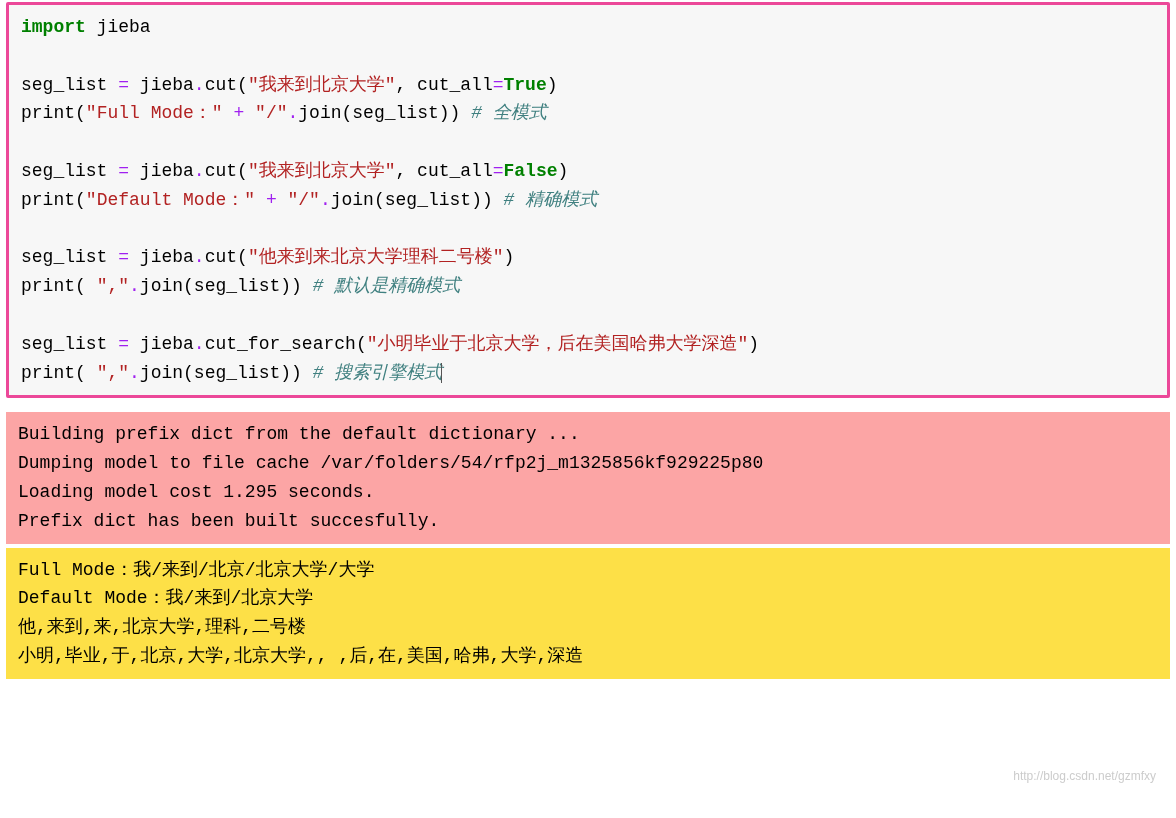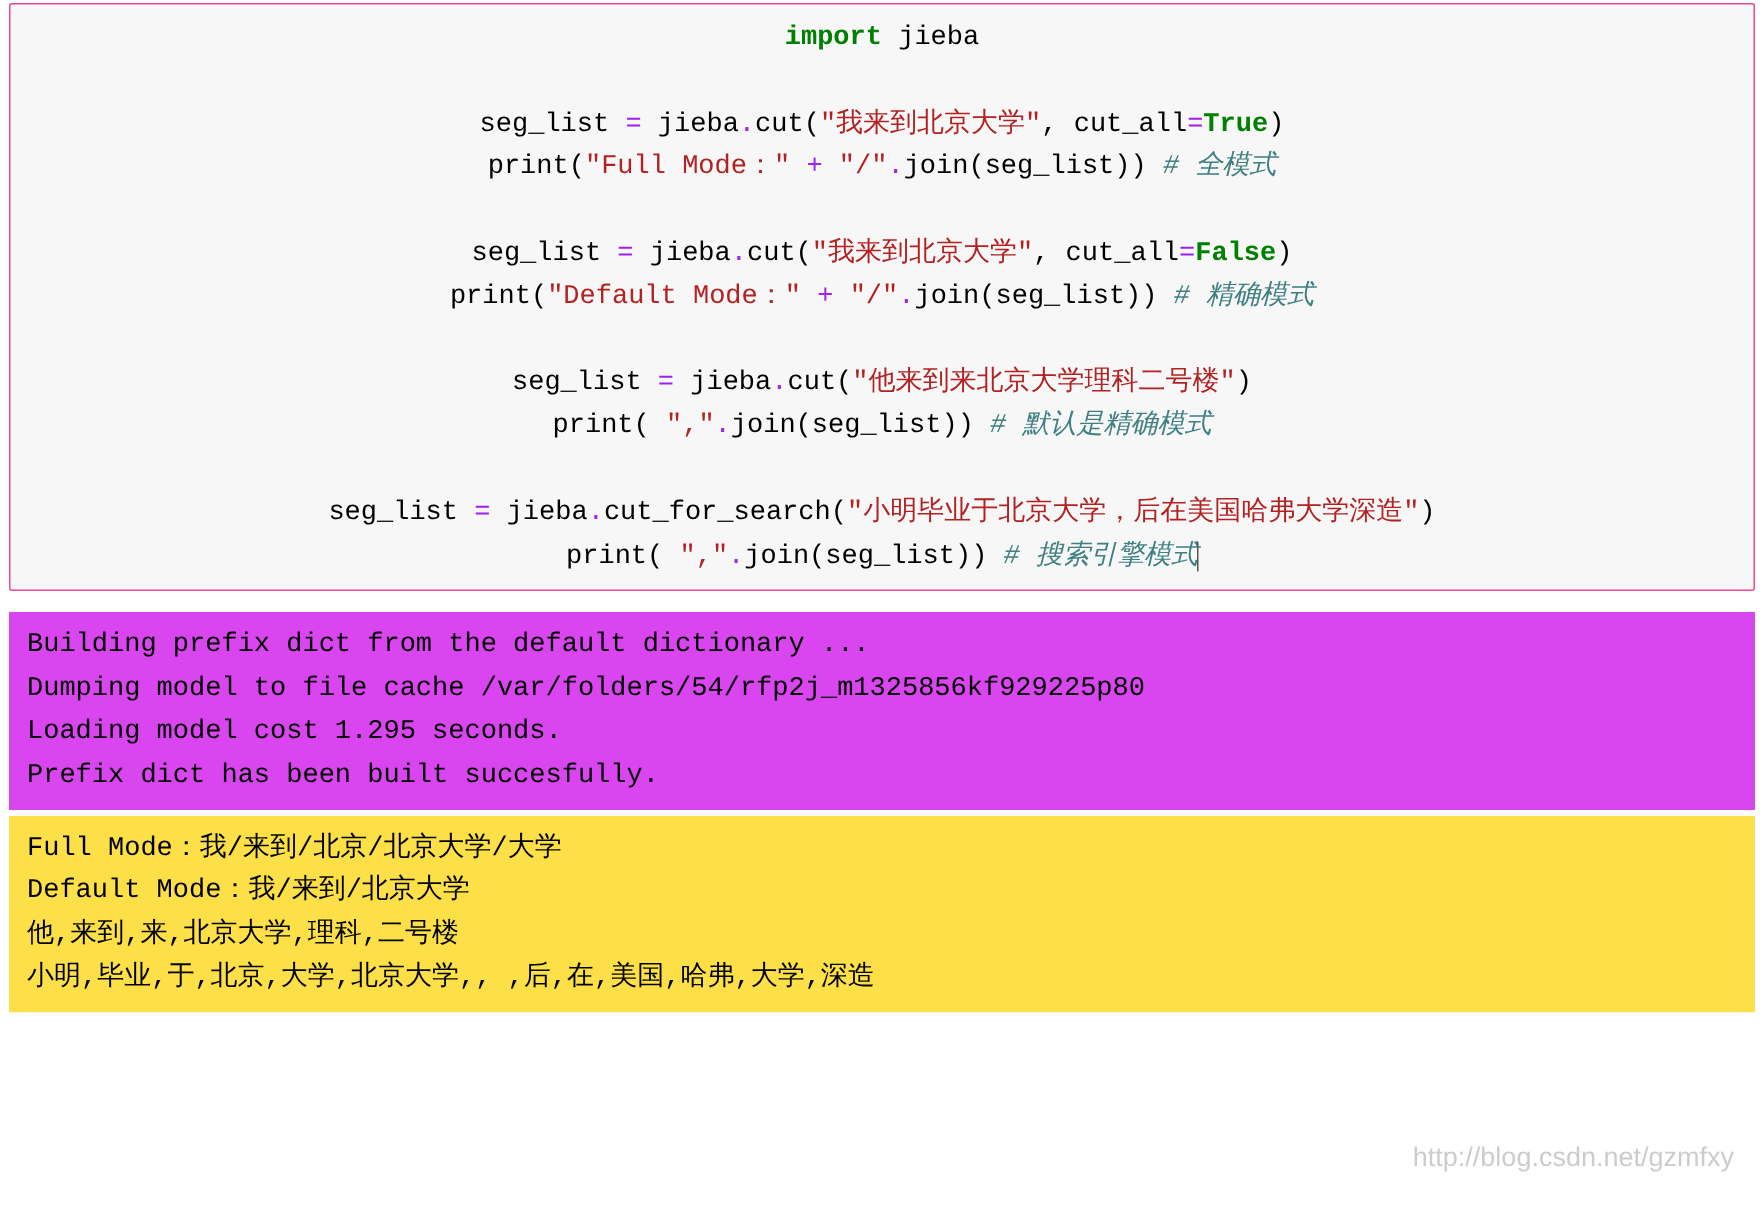--- a/index.html
+++ b/index.html
@@ -7,31 +7,30 @@
     padding: 0;
     font-family: "Menlo", "Monaco", "Consolas", "Courier New", monospace;
     font-size: 18px;
     line-height: 1.6;
     background: #fff;
     color: #000;
     width: 1176px;
     overflow: hidden;
   }
   .code-cell {
-    border: 1px solid #ec4899;
+    border: 3px solid #ec4899;
     background: #f7f7f7;
     padding: 8px 12px;
     margin: 2px 6px 0 6px;
     border-radius: 2px;
     white-space: pre;
     overflow: hidden;
-    text-align: center;
   }
   .stderr-cell {
-    background: #d946ef;
+    background: #fca5a5;
     padding: 8px 12px;
     margin: 14px 6px 0 6px;
     white-space: pre;
     overflow: hidden;
   }
   .stdout-cell {
     background: #fde047;
     padding: 8px 12px;
     margin: 4px 6px 0 6px;
     white-space: pre;
@@ -42,21 +41,21 @@
   .op   { color: #a020f0; }
   .str  { color: #b22222; }
   .bool { color: #008000; font-weight: bold; }
   .cmt  { color: #408080; font-style: italic; }
   .watermark {
     position: absolute;
     right: 20px;
     bottom: 32px;
     color: #ccc;
     font-family: Arial, sans-serif;
-    font-size: 18px;
+    font-size: 12px;
   }
   .cursor {
     display:inline-block;
     border-right:1px solid #555;
     height:1.1em;
     vertical-align:text-bottom;
     margin-left:-1px;
   }
 </style>
 </head>

